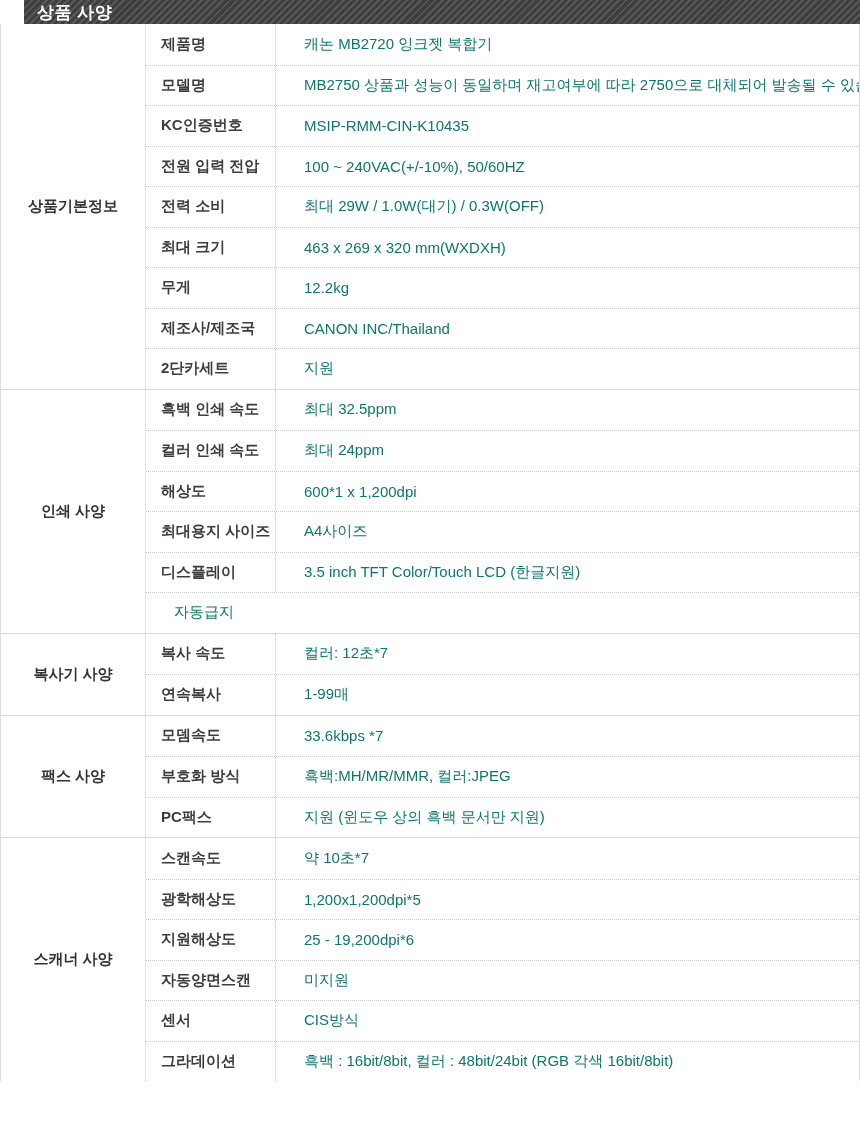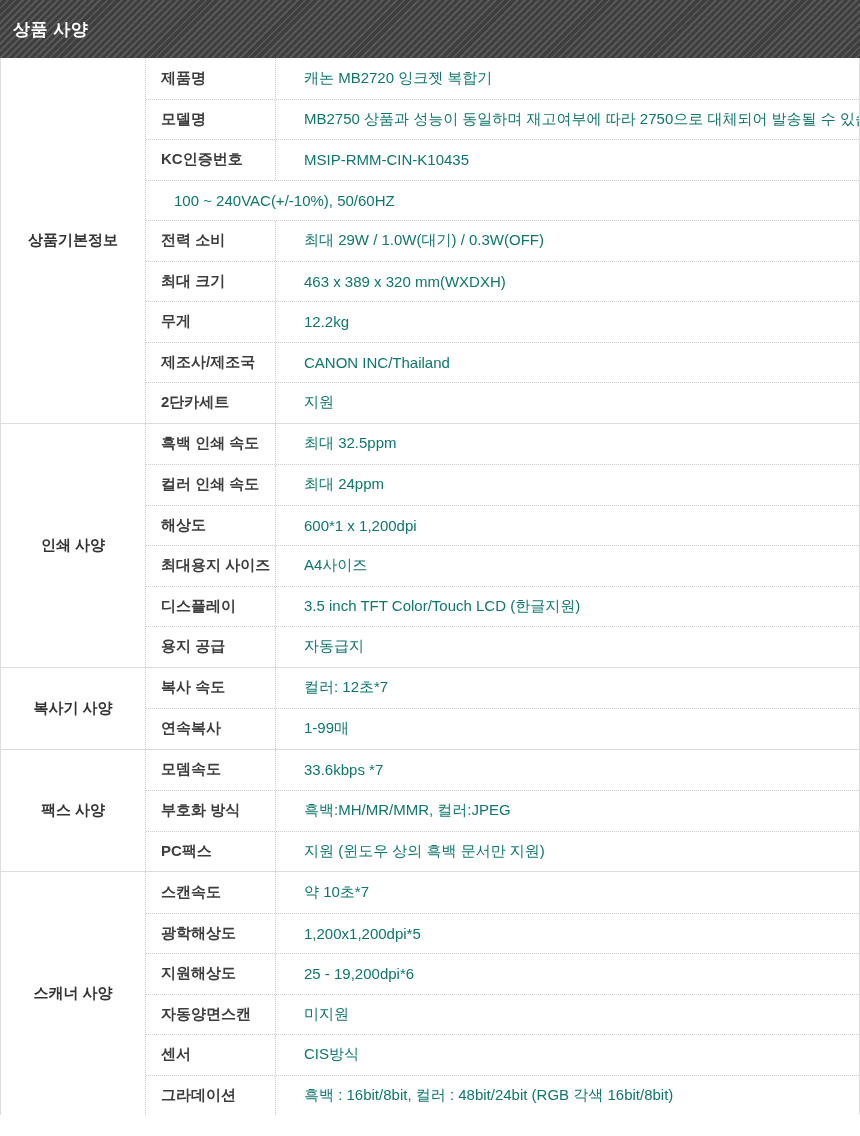--- a/index.html
+++ b/index.html
@@ -6,30 +6,31 @@
   html, body { background: #fff; }
   body {
     width: 860px;
     font-family: "Liberation Sans", "DejaVu Sans", sans-serif;
     -webkit-font-smoothing: antialiased;
   }
   .page { width: 860px; }
 
   
   .header-bar {
-    height: 58px;
+    height: 24px;
     display: flex;
     align-items: center;
     padding-left: 13px;
     background: repeating-linear-gradient(
       135deg,
       #585858 0px, #585858 2px,
       #3e3e3e 2px, #3e3e3e 5px
     );
     background-color: #474747;
+    margin-left: 24px;
   }
   .header-title {
     color: #ffffff;
     font-size: 17px;
     font-weight: bold;
     letter-spacing: 0.5px;
   }
 
   
   .spec-table {
@@ -109,31 +110,32 @@
     <div class="label-cell">모델명</div>
     <div class="value-cell">MB2750 상품과 성능이 동일하며 재고여부에 따라 2750으로 대체되어 발송될 수 있습니다.</div>
   </div>
 
   <div class="row">
     <div class="label-cell">KC인증번호</div>
     <div class="value-cell">MSIP-RMM-CIN-K10435</div>
   </div>
 
   <div class="row">
+    <div class="label-cell">전원 입력 전압</div>
     <div class="value-cell">100 ~ 240VAC(+/-10%), 50/60HZ</div>
   </div>
 
   <div class="row">
     <div class="label-cell">전력 소비</div>
     <div class="value-cell">최대 29W / 1.0W(대기) / 0.3W(OFF)</div>
   </div>
 
   <div class="row">
     <div class="label-cell">최대 크기</div>
-    <div class="value-cell">463 x 389 x 320 mm(WXDXH)</div>
+    <div class="value-cell">463 x 269 x 320 mm(WXDXH)</div>
   </div>
 
   <div class="row">
     <div class="label-cell">무게</div>
     <div class="value-cell">12.2kg</div>
   </div>
 
   <div class="row">
     <div class="label-cell">제조사/제조국</div>
     <div class="value-cell">CANON INC/Thailand</div>
@@ -168,21 +170,20 @@
     <div class="label-cell">최대용지 사이즈</div>
     <div class="value-cell">A4사이즈</div>
   </div>
 
   <div class="row">
     <div class="label-cell">디스플레이</div>
     <div class="value-cell">3.5 inch TFT Color/Touch LCD (한글지원)</div>
   </div>
 
   <div class="row">
-    <div class="label-cell">용지 공급</div>
     <div class="value-cell">자동급지</div>
   </div>
 </div>
   </div>
 
   <div class="section">
     <div class="group-cell">복사기 사양</div>
     <div class="rows">
   <div class="row">
     <div class="label-cell">복사 속도</div>

